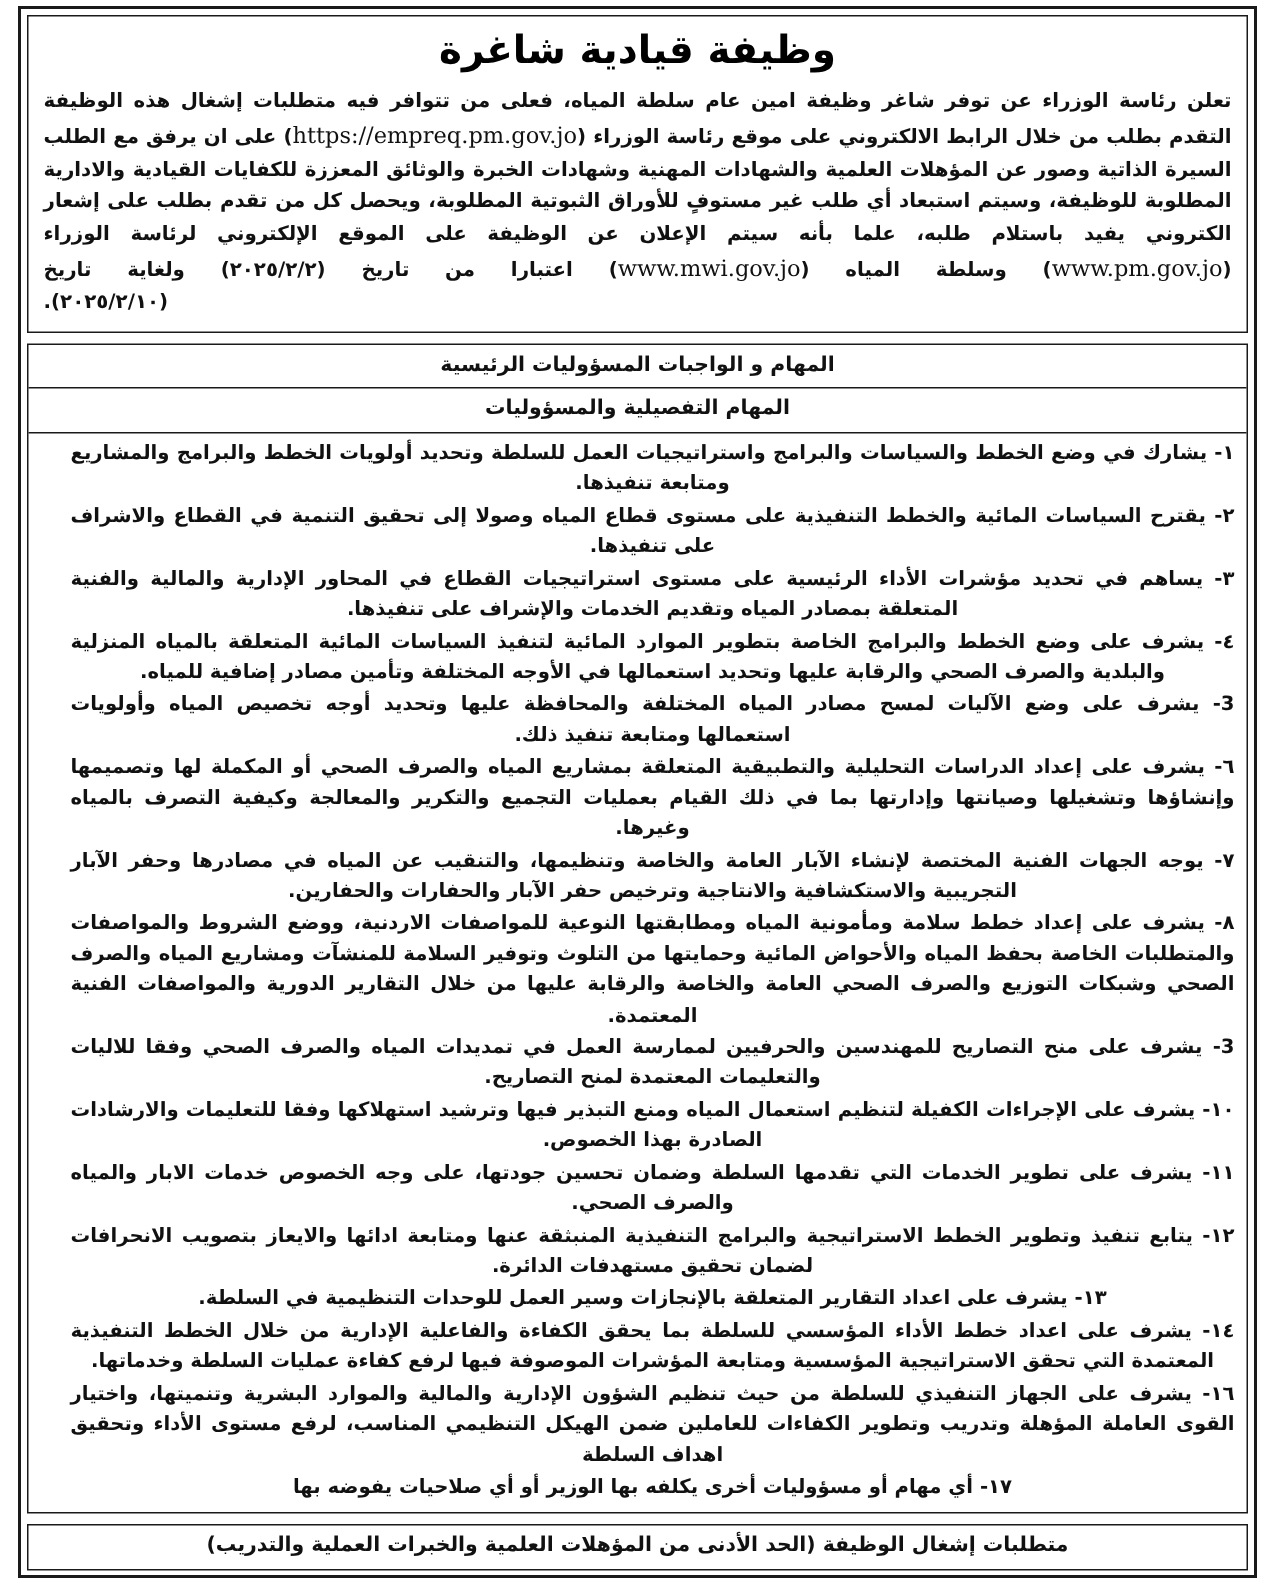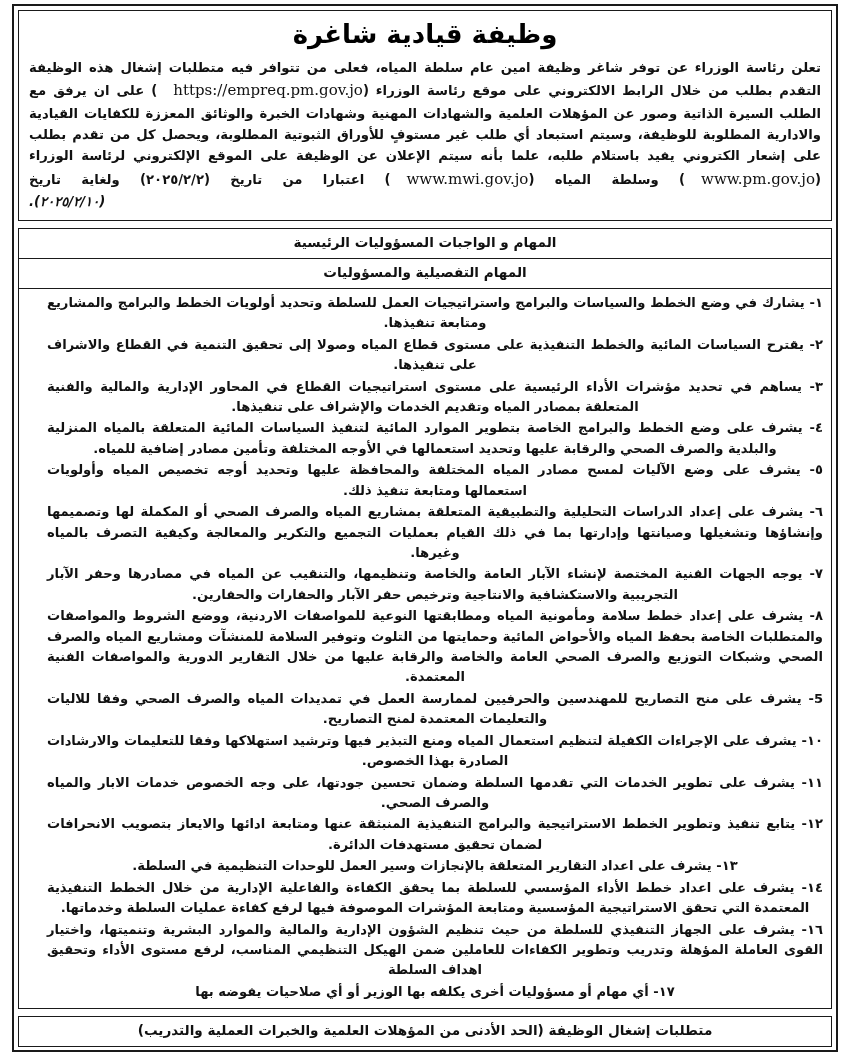--- a/index.html
+++ b/index.html
@@ -55,29 +55,27 @@
     text-align: justify;
     text-align-last: justify;
     color: #111;
     padding: 0 2px;
   }
   .intro-par .lastline {
     display: block;
     text-align: right;
     text-align-last: left;
     direction: rtl;
-    font-style: italic;
   }
   .url {
     font-family: "DejaVu Serif", "Liberation Serif", serif;
     font-weight: normal;
     font-size: 15px;
     direction: ltr;
     unicode-bidi: embed;
-    margin-left: 16px;
   }
 
   
   .sec-table {
     border: 1.5px solid #1a1a1a;
     box-sizing: border-box;
     margin-top: 7px;
   }
   .sec-row {
     border-bottom: 1.2px solid #1a1a1a;
@@ -123,25 +121,25 @@
     </div>
 
     <div class="sec-table">
       <div class="sec-row band-head">المهام و الواجبات المسؤوليات الرئيسية</div>
       <div class="sec-row band-head">المهام التفصيلية والمسؤوليات</div>
       <div class="duties-body">
         <p class="duty">١- يشارك في وضع الخطط والسياسات والبرامج واستراتيجيات العمل للسلطة وتحديد أولويات الخطط والبرامج والمشاريع ومتابعة تنفيذها.</p>
         <p class="duty">٢- يقترح السياسات المائية والخطط التنفيذية على مستوى قطاع المياه وصولا إلى تحقيق التنمية في القطاع والاشراف على تنفيذها.</p>
         <p class="duty">٣- يساهم في تحديد مؤشرات الأداء الرئيسية على مستوى استراتيجيات القطاع في المحاور الإدارية والمالية والفنية المتعلقة بمصادر المياه وتقديم الخدمات والإشراف على تنفيذها.</p>
         <p class="duty">٤- يشرف على وضع الخطط والبرامج الخاصة بتطوير الموارد المائية لتنفيذ السياسات المائية المتعلقة بالمياه المنزلية والبلدية والصرف الصحي والرقابة عليها وتحديد استعمالها في الأوجه المختلفة وتأمين مصادر إضافية للمياه.</p>
-        <p class="duty">٥- يشرف على وضع الآليات لمسح مصادر المياه المختلفة والمحافظة عليها وتحديد أوجه تخصيص المياه وأولويات استعمالها ومتابعة تنفيذ ذلك.</p>
+        <p class="duty">3- يشرف على وضع الآليات لمسح مصادر المياه المختلفة والمحافظة عليها وتحديد أوجه تخصيص المياه وأولويات استعمالها ومتابعة تنفيذ ذلك.</p>
         <p class="duty">٦- يشرف على إعداد الدراسات التحليلية والتطبيقية المتعلقة بمشاريع المياه والصرف الصحي أو المكملة لها وتصميمها وإنشاؤها وتشغيلها وصيانتها وإدارتها بما في ذلك القيام بعمليات التجميع والتكرير والمعالجة وكيفية التصرف بالمياه وغيرها.</p>
         <p class="duty">٧- يوجه الجهات الفنية المختصة لإنشاء الآبار العامة والخاصة وتنظيمها، والتنقيب عن المياه في مصادرها وحفر الآبار التجريبية والاستكشافية والانتاجية وترخيص حفر الآبار والحفارات والحفارين.</p>
         <p class="duty">٨- يشرف على إعداد خطط سلامة ومأمونية المياه ومطابقتها النوعية للمواصفات الاردنية، ووضع الشروط والمواصفات والمتطلبات الخاصة بحفظ المياه والأحواض المائية وحمايتها من التلوث وتوفير السلامة للمنشآت ومشاريع المياه والصرف الصحي وشبكات التوزيع والصرف الصحي العامة والخاصة والرقابة عليها من خلال التقارير الدورية والمواصفات الفنية المعتمدة.</p>
-        <p class="duty">5- يشرف على منح التصاريح للمهندسين والحرفيين لممارسة العمل في تمديدات المياه والصرف الصحي وفقا للاليات والتعليمات المعتمدة لمنح التصاريح.</p>
+        <p class="duty">3- يشرف على منح التصاريح للمهندسين والحرفيين لممارسة العمل في تمديدات المياه والصرف الصحي وفقا للاليات والتعليمات المعتمدة لمنح التصاريح.</p>
         <p class="duty">١٠- يشرف على الإجراءات الكفيلة لتنظيم استعمال المياه ومنع التبذير فيها وترشيد استهلاكها وفقا للتعليمات والارشادات الصادرة بهذا الخصوص.</p>
         <p class="duty">١١- يشرف على تطوير الخدمات التي تقدمها السلطة وضمان تحسين جودتها، على وجه الخصوص خدمات الابار والمياه والصرف الصحي.</p>
         <p class="duty">١٢- يتابع تنفيذ وتطوير الخطط الاستراتيجية والبرامج التنفيذية المنبثقة عنها ومتابعة ادائها والايعاز بتصويب الانحرافات لضمان تحقيق مستهدفات الدائرة.</p>
         <p class="duty">١٣- يشرف على اعداد التقارير المتعلقة بالإنجازات وسير العمل للوحدات التنظيمية في السلطة.</p>
         <p class="duty">١٤- يشرف على اعداد خطط الأداء المؤسسي للسلطة بما يحقق الكفاءة والفاعلية الإدارية من خلال الخطط التنفيذية المعتمدة التي تحقق الاستراتيجية المؤسسية ومتابعة المؤشرات الموصوفة فيها لرفع كفاءة عمليات السلطة وخدماتها.</p>
         <p class="duty">١٦- يشرف على الجهاز التنفيذي للسلطة من حيث تنظيم الشؤون الإدارية والمالية والموارد البشرية وتنميتها، واختيار القوى العاملة المؤهلة وتدريب وتطوير الكفاءات للعاملين ضمن الهيكل التنظيمي المناسب، لرفع مستوى الأداء وتحقيق اهداف السلطة</p>
         <p class="duty">١٧- أي مهام أو مسؤوليات أخرى يكلفه بها الوزير أو أي صلاحيات يفوضه بها</p>
       </div>
     </div>
 

